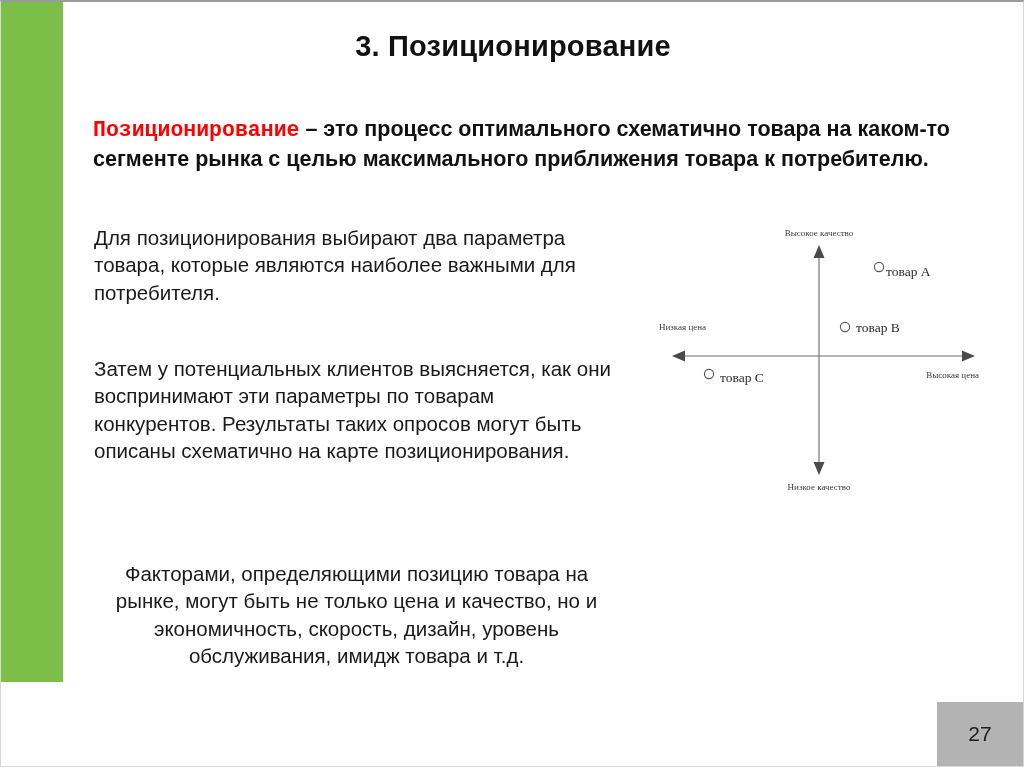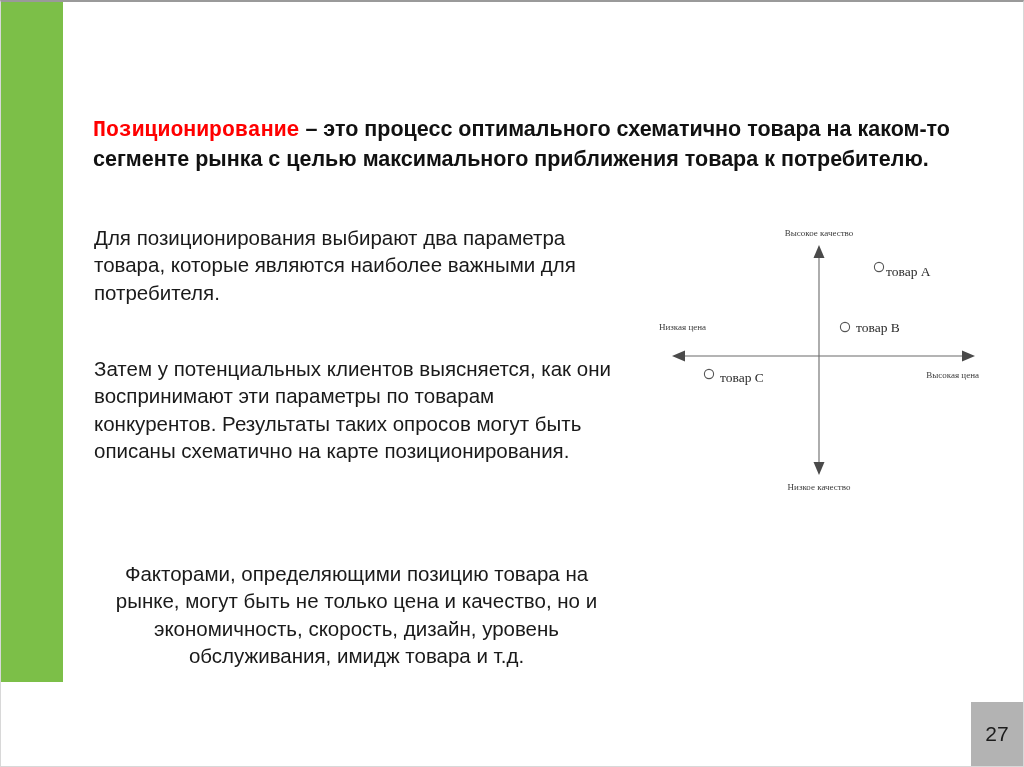--- a/index.html
+++ b/index.html
@@ -98,37 +98,38 @@
     font-family: "Liberation Serif", serif;
     font-size: 13.5px;
     fill: #2b2b2b;
   }
 
   
   .page-num {
     position: absolute;
     right: 0;
     bottom: 0;
-    width: 52px;
+    width: 86px;
     height: 64px;
     background: #b3b3b3;
     display: flex;
     align-items: center;
     justify-content: center;
     font-size: 21px;
     color: #1c1c1c;
   }
 </style>
 </head>
 <body>
 
 <div id="slide">
 
   <div class="green-bar"></div>
 
+  <div class="slide-title">3. Позиционирование</div>
 
   <div class="lead">
     <span class="kw">Позиционирование</span><span> – это процесс оптимального схематично товара на каком-то сегменте рынка с целью максимального приближения товара к потребителю.</span>
   </div>
 
   <div id="para-3" class="body-col">Затем у потенциальных клиентов выясняется, как они воспринимают эти параметры по товарам конкурентов. Результаты таких опросов могут быть описаны схематично на карте позиционирования.</div>
 
   <div id="para-2" class="body-col">Для позиционирования выбирают два параметра товара, которые являются наиболее важными для потребителя.</div>
 
   <div id="para-4" class="body-col">Факторами, определяющими позицию товара на рынке, могут быть не только цена и качество, но и экономичность, скорость, дизайн, уровень обслуживания, имидж товара и т.д.</div>

